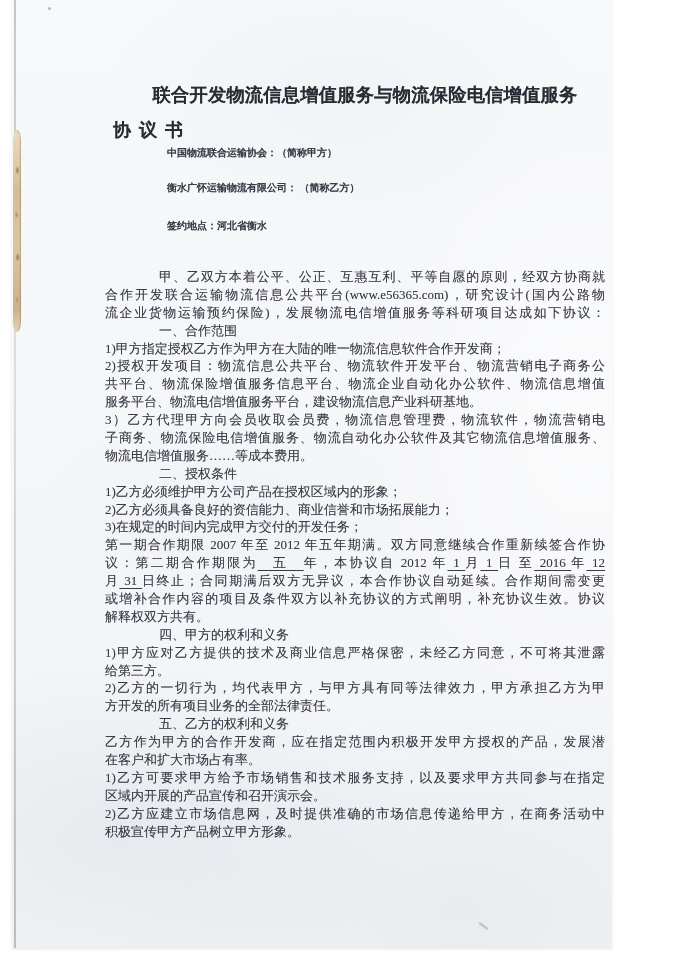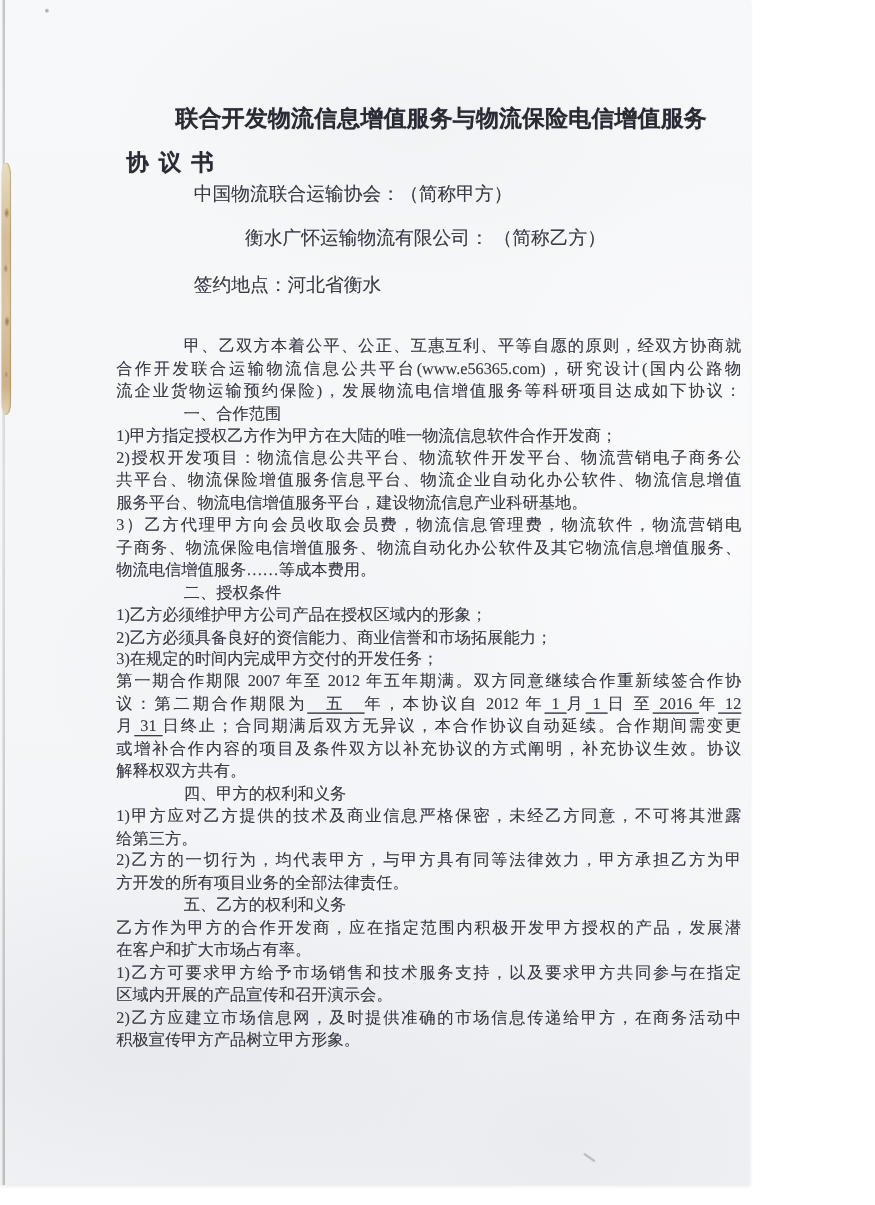--- a/index.html
+++ b/index.html
@@ -5,21 +5,21 @@
   html,body{margin:0;padding:0;}
   body{
     width:700px;height:964px;
     background:#ffffff;
     position:relative;
     overflow:hidden;
     font-family:"Liberation Serif","DejaVu Serif",serif;
   }
   
   .paper{
-    position:absolute;left:0;top:0;width:600px;height:948px;
+    position:absolute;left:12px;top:0;width:600px;height:948px;
     background:
       radial-gradient(420px 260px at 18% 88%, rgba(203,207,216,0.30), rgba(203,207,216,0) 70%),
       radial-gradient(500px 300px at 75% 96%, rgba(208,211,219,0.28), rgba(208,211,219,0) 70%),
       radial-gradient(300px 420px at 96% 45%, rgba(255,255,255,0.55), rgba(255,255,255,0) 75%),
       radial-gradient(340px 200px at 55% 10%, rgba(222,225,231,0.22), rgba(222,225,231,0) 70%),
       radial-gradient(260px 180px at 35% 55%, rgba(224,227,233,0.18), rgba(224,227,233,0) 70%),
       linear-gradient(#f7f8fa,#f3f4f7);
     box-shadow:0 1px 3px rgba(0,0,0,0.10);
   }
   
@@ -56,26 +56,27 @@
     white-space:nowrap;
   }
   .title2{
     position:absolute;left:93px;top:118px;width:520px;
     font-size:18px;font-weight:bold;
     color:#2a2a33;letter-spacing:8px;text-indent:8px;
     text-shadow:0 0 .6px rgba(45,45,65,.55);
   }
   .meta{
     position:absolute;left:155px;
-    font-size:15px;color:#3b3b45;
+    font-size:10px;color:#3b3b45;
     text-shadow:0 0 .5px rgba(60,60,85,.40);
     white-space:nowrap;
+    font-weight:bold;
   }
   .meta.pa{top:146px;}
-  .meta.pb{top:181px;margin-left:41px;}
+  .meta.pb{top:181px;}
   .meta.sp{top:219px;}
   .meta.sd{top:236px;}
   .body-block{
     position:absolute;left:93px;top:268px;width:500px;
     font-size:13px;line-height:17.9px;color:#3b3b45;
     text-shadow:0 0 .5px rgba(60,60,85,.40);
   }
   .line{height:17.9px;overflow:visible;}
   .line.justify{text-align:justify;text-align-last:justify;}
   .line.indent{padding-left:54px;}

